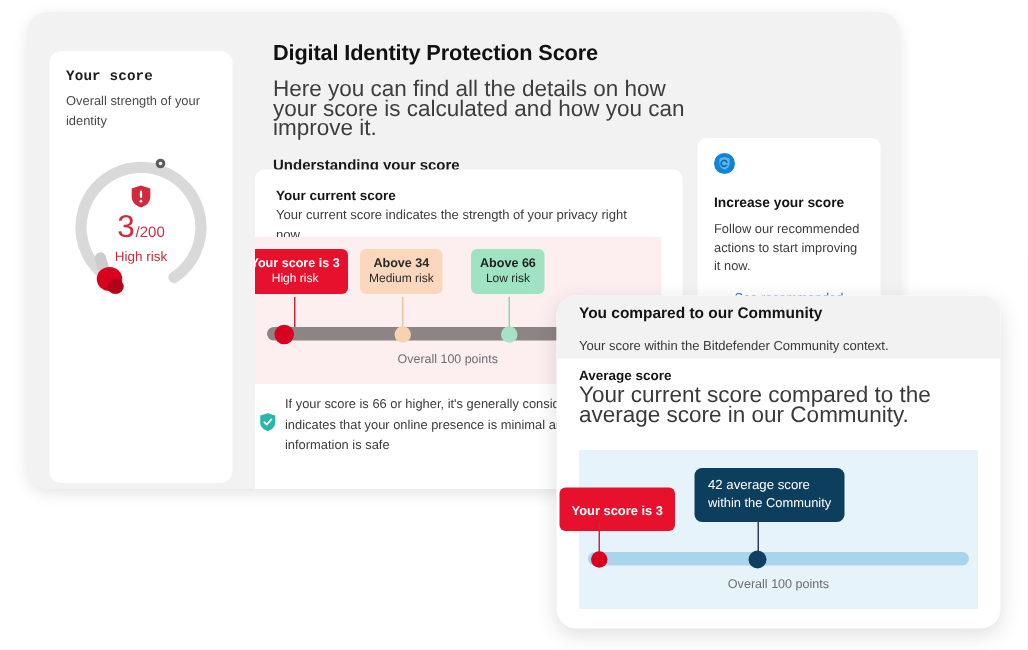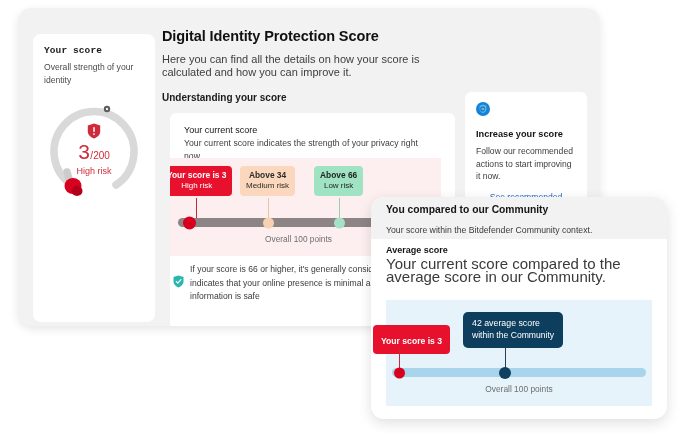--- a/index.html
+++ b/index.html
@@ -97,33 +97,33 @@
   }
   #gauge-risk-label {
     font-size: 9px;
     color: #cf2b3c;
     margin-top: 4px;
   }
 
   
   #content {
     position: absolute;
-    left: 144px;
+    left: 164px;
     top: 20px;
     width: 290px;
   }
   #page-title {
     font-size: 14.5px;
     font-weight: bold;
     color: #111111;
     letter-spacing: -0.1px;
     margin: 0 0 9px 0;
   }
   #page-desc {
-    font-size: 11px;
+    font-size: 15px;
     line-height: 13px;
     color: #3d3d3d;
     width: 285px;
     margin: 0 0 13px 0;
   }
   #section-title {
     font-size: 10px;
     font-weight: bold;
     color: #1a1a1a;
     margin: 0 0 9px 0;
@@ -137,21 +137,21 @@
     width: 285px;
     background: #ffffff;
     border-radius: 6px 6px 0 0;
     padding: 12px 14px 0 14px;
     box-sizing: border-box;
     height: 213px;
     overflow: hidden;
   }
   #current-score-heading {
     font-size: 9px;
-    font-weight: normal;
+    font-weight: bold;
     color: #151515;
     margin: 0 0 2px 0;
   }
   #current-score-text {
     font-size: 8.7px;
     line-height: 13px;
     color: #3d3d3d;
     margin: 0;
     width: 250px;
   }

